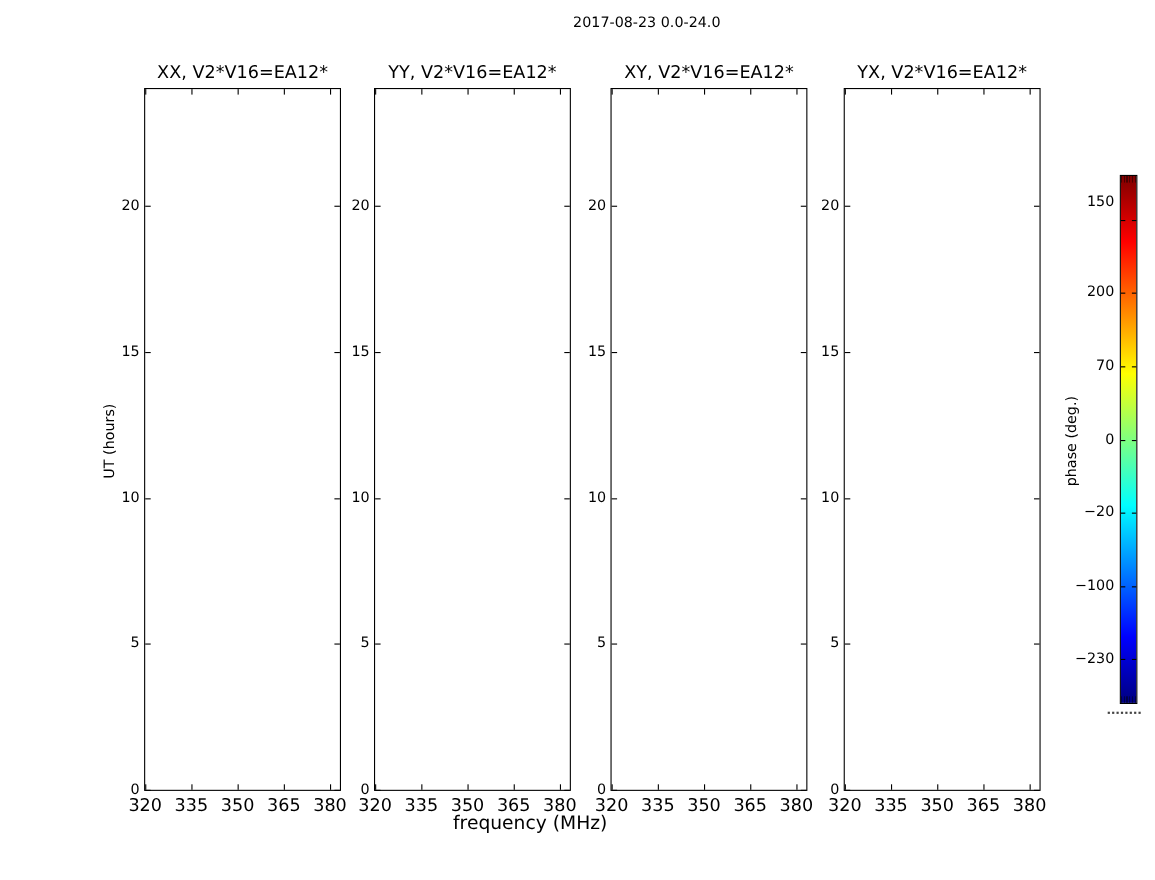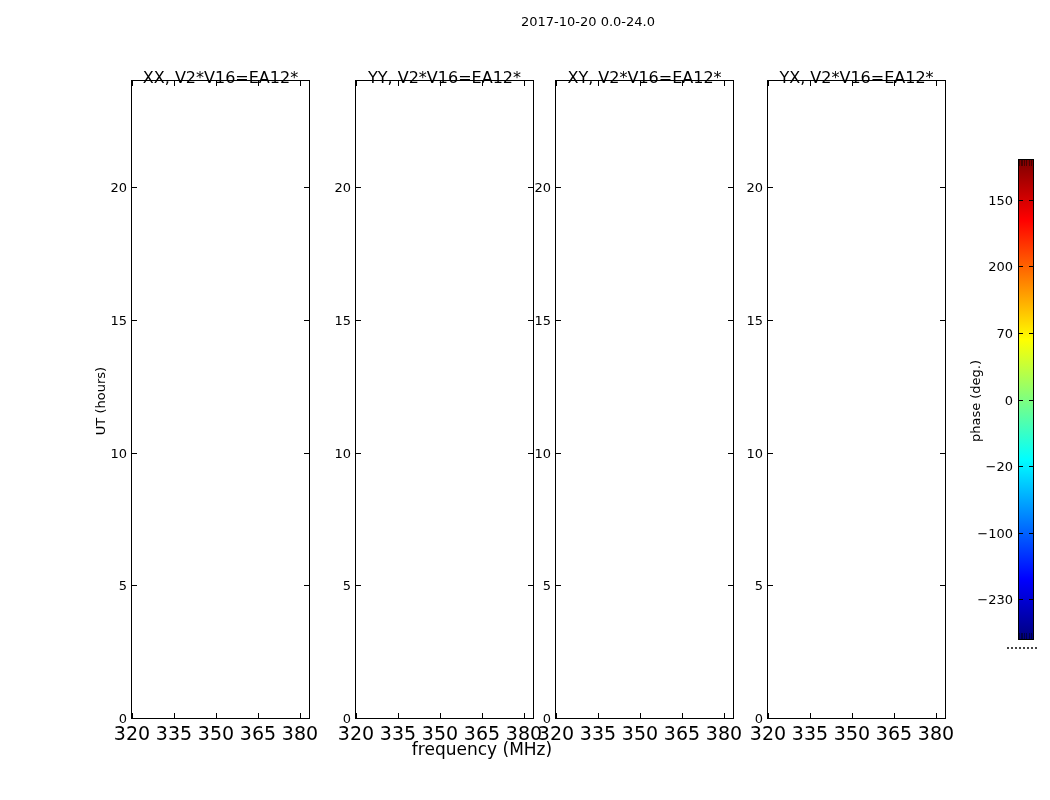--- a/index.html
+++ b/index.html
@@ -10,30 +10,30 @@
   .suptitle{
     position:absolute;left:588px;top:21px;transform:translate(-50%,-50%);
     font-size:13px;white-space:nowrap;
   }
   .panel{
     position:absolute;top:80px;width:179px;height:639px;
     border:1px solid #000;box-sizing:border-box;background:#fff;
   }
   .panel-title{
     position:absolute;left:50%;top:-25px;transform:translateX(-50%);
-    font-size:16px;white-space:nowrap;margin-top:12px;
+    font-size:16px;white-space:nowrap;
   }
   .tick{position:absolute;background:#000;}
   .tick-xtop{top:0;width:1px;height:5px;}
   .tick-xbot{bottom:0;width:1px;height:5px;}
   .tick-yleft{left:0;height:1px;width:5px;}
   .tick-yright{right:0;height:1px;width:5px;}
   .xtick-label{
     position:absolute;top:calc(100% + 4px);transform:translateX(-50%);
-    font-size:19px;white-space:nowrap;
+    font-size:16px;white-space:nowrap;
   }
   .ytick-label{
     position:absolute;right:calc(100% + 5px);transform:translateY(-50%);
     font-size:13px;white-space:nowrap;text-align:center;
   }
   .ylabel{
     position:absolute;left:100px;top:401px;
     transform:translate(-50%,-50%) rotate(-90deg);
     font-size:13px;white-space:nowrap;
   }
@@ -69,21 +69,21 @@
     font-size:13px;white-space:nowrap;
   }
   .cbar-dotted{
     position:absolute;left:1007px;top:647px;width:30px;height:0;
     border-top:2px dotted #444;
   }
 </style>
 </head>
 <body>
 
-<div class="suptitle">2017-10-20 0.0-24.0</div>
+<div class="suptitle">2017-08-23 0.0-24.0</div>
 
 <div id="panels">
     <div class="panel" style="left: 131px;">
     <div class="panel-title">XX, V2*V16=EA12*</div>
   <div class="tick tick-xtop" style="left: 0px;"></div>
       <div class="tick tick-xbot" style="left: 0px;"></div>
       <span class="xtick-label" style="left: 0px;">320</span>
       <div class="tick tick-xtop" style="left: 42px;"></div>
       <div class="tick tick-xbot" style="left: 42px;"></div>
       <span class="xtick-label" style="left: 42px;">335</span>
@@ -105,21 +105,21 @@
       <div class="tick tick-yleft" style="top: 372px;"></div>
       <div class="tick tick-yright" style="top: 372px;"></div>
       <span class="ytick-label" style="top: 372px;">10</span>
       <div class="tick tick-yleft" style="top: 239px;"></div>
       <div class="tick tick-yright" style="top: 239px;"></div>
       <span class="ytick-label" style="top: 239px;">15</span>
       <div class="tick tick-yleft" style="top: 106px;"></div>
       <div class="tick tick-yright" style="top: 106px;"></div>
       <span class="ytick-label" style="top: 106px;">20</span>
     </div>
-    <div class="panel" style="left: 355px;">
+    <div class="panel" style="left: 340px;">
     <div class="panel-title">YY, V2*V16=EA12*</div>
   <div class="tick tick-xtop" style="left: 0px;"></div>
       <div class="tick tick-xbot" style="left: 0px;"></div>
       <span class="xtick-label" style="left: 0px;">320</span>
       <div class="tick tick-xtop" style="left: 42px;"></div>
       <div class="tick tick-xbot" style="left: 42px;"></div>
       <span class="xtick-label" style="left: 42px;">335</span>
       <div class="tick tick-xtop" style="left: 84px;"></div>
       <div class="tick tick-xbot" style="left: 84px;"></div>
       <span class="xtick-label" style="left: 84px;">350</span>
@@ -214,21 +214,21 @@
   </div>
 
 <div class="ylabel">UT (hours)</div>
 <div class="xlabel">frequency (MHz)</div>
 
 <div class="colorbar" id="colorbar">
   <div class="cbar-hatch top"></div>
   <div class="cbar-hatch bottom"></div>
 <div class="cbar-tick left" style="top: 40px;"></div>
     <div class="cbar-tick right" style="top: 40px;"></div>
-    <span class="cbar-label" style="top: 40px;">150</span>
+    <span class="cbar-label" style="top: 24px;">150</span>
     <div class="cbar-tick left" style="top: 106px;"></div>
     <div class="cbar-tick right" style="top: 106px;"></div>
     <span class="cbar-label" style="top: 106px;">200</span>
     <div class="cbar-tick left" style="top: 173px;"></div>
     <div class="cbar-tick right" style="top: 173px;"></div>
     <span class="cbar-label" style="top: 173px;">70</span>
     <div class="cbar-tick left" style="top: 240px;"></div>
     <div class="cbar-tick right" style="top: 240px;"></div>
     <span class="cbar-label" style="top: 240px;">0</span>
     <div class="cbar-tick left" style="top: 306px;"></div>

